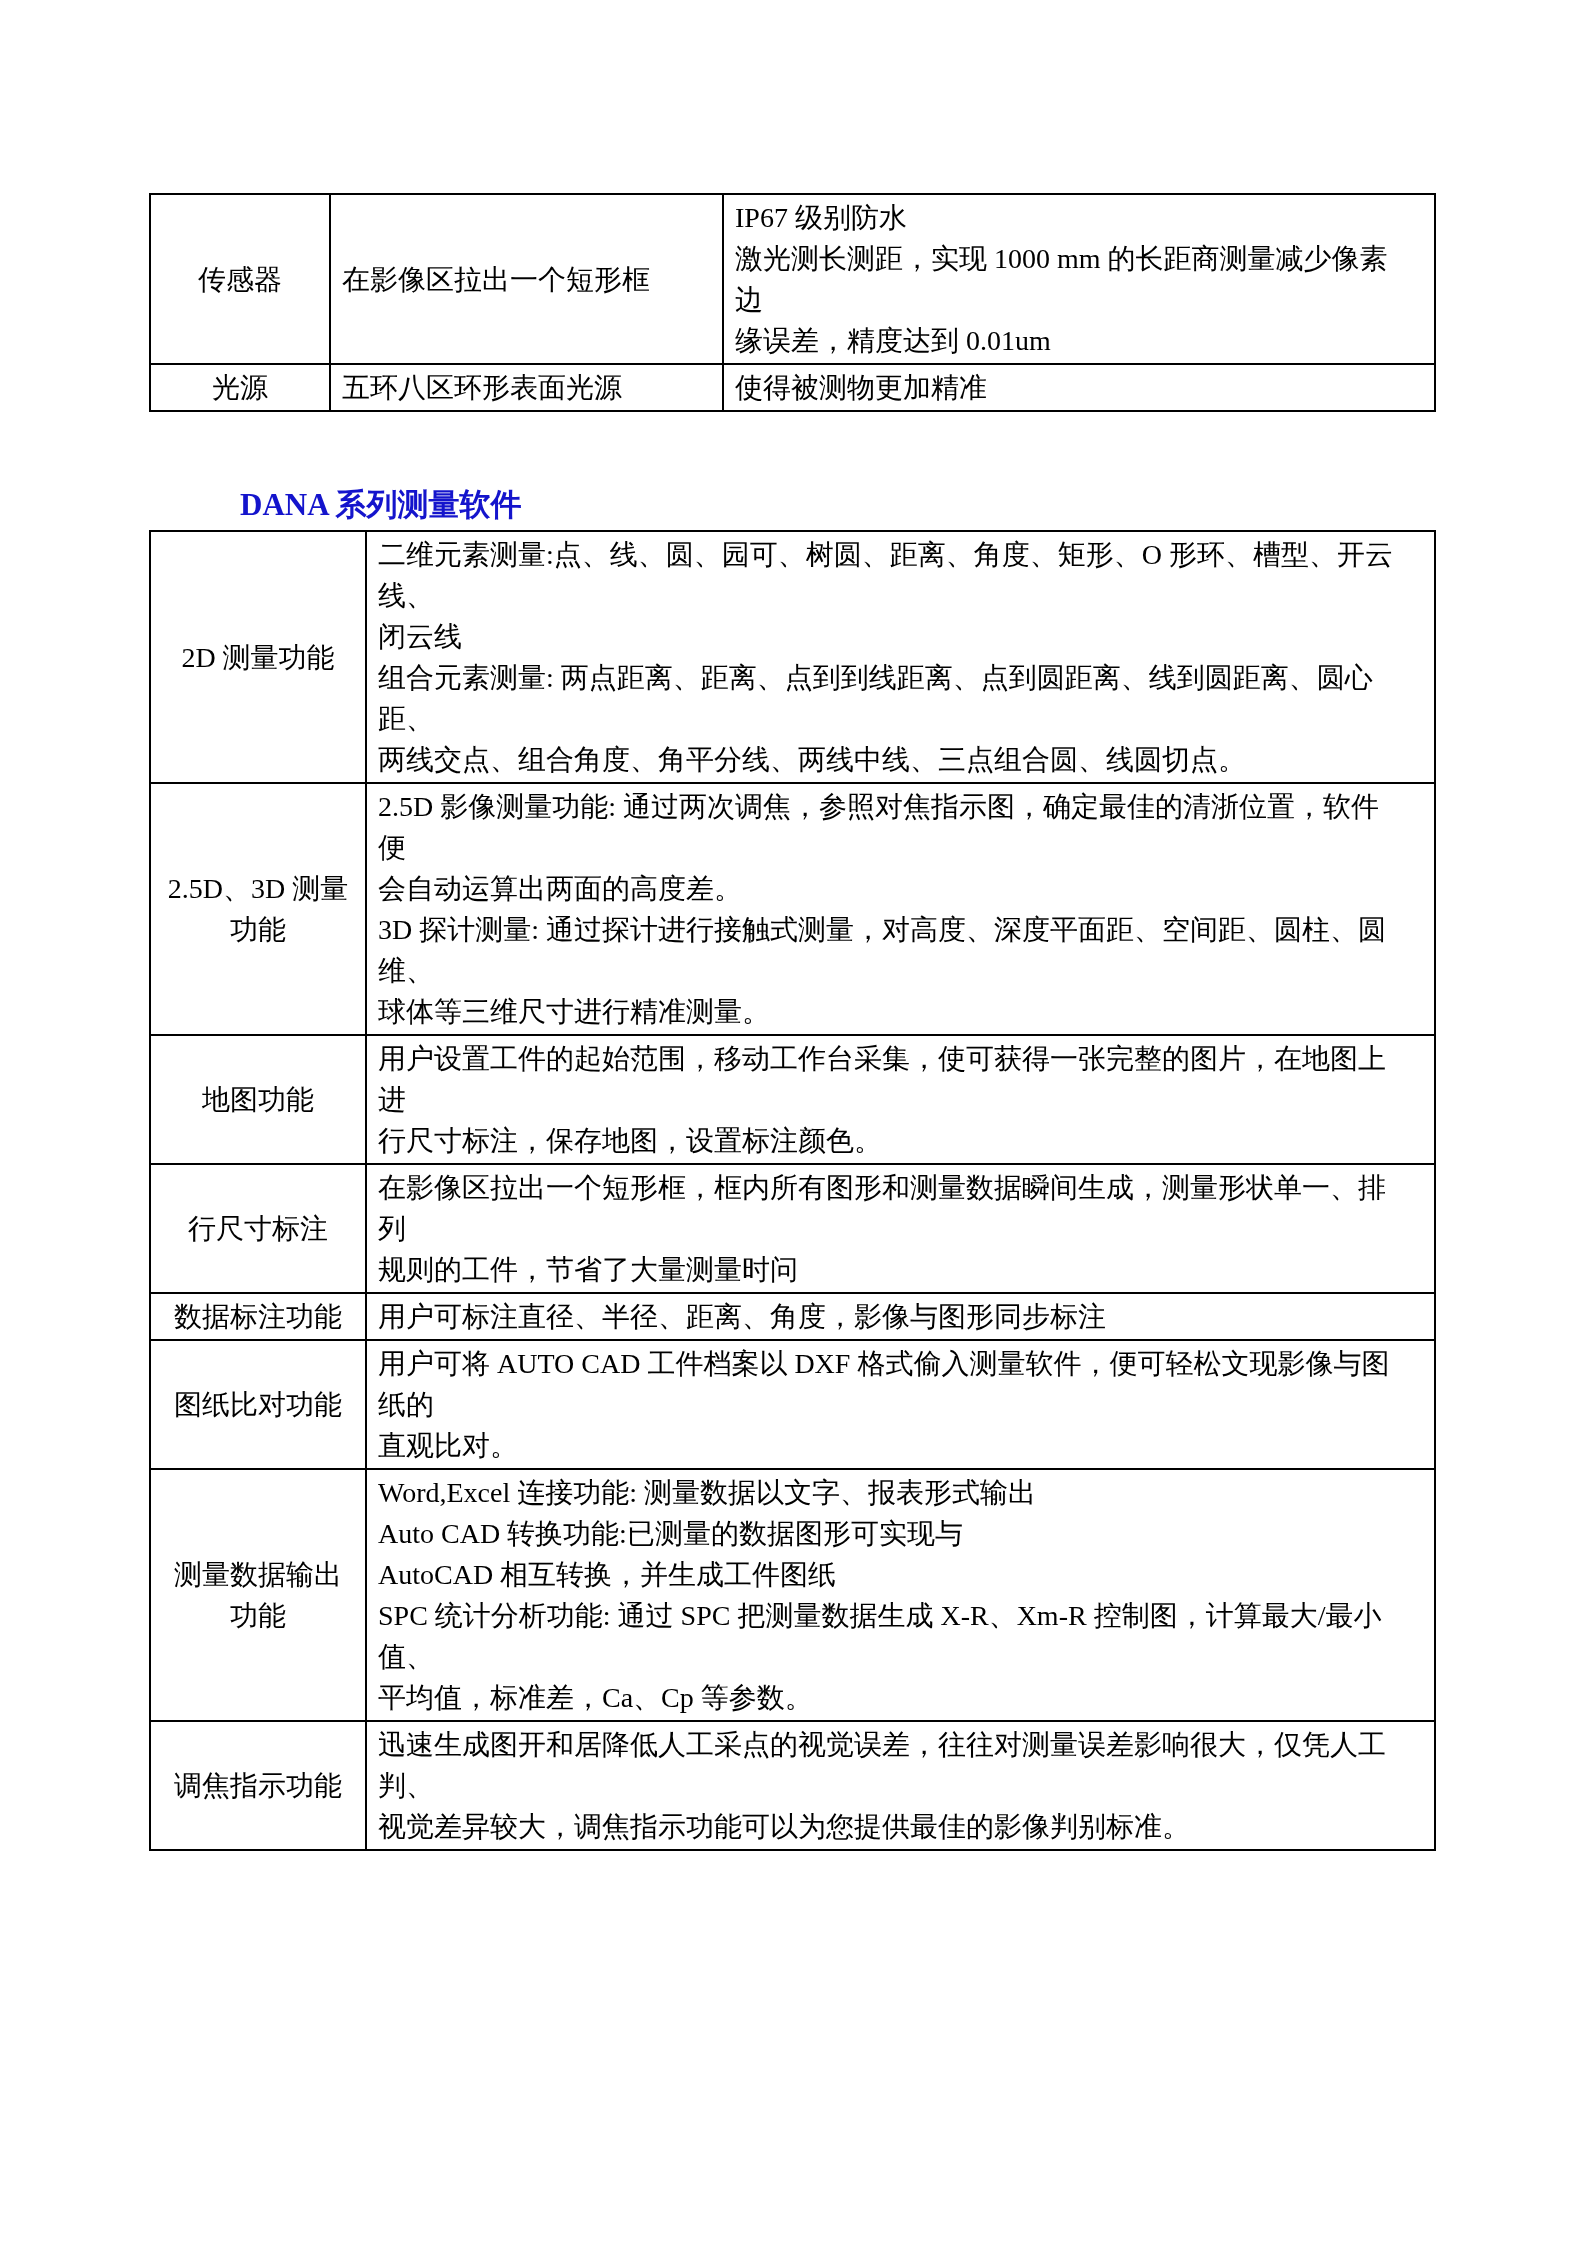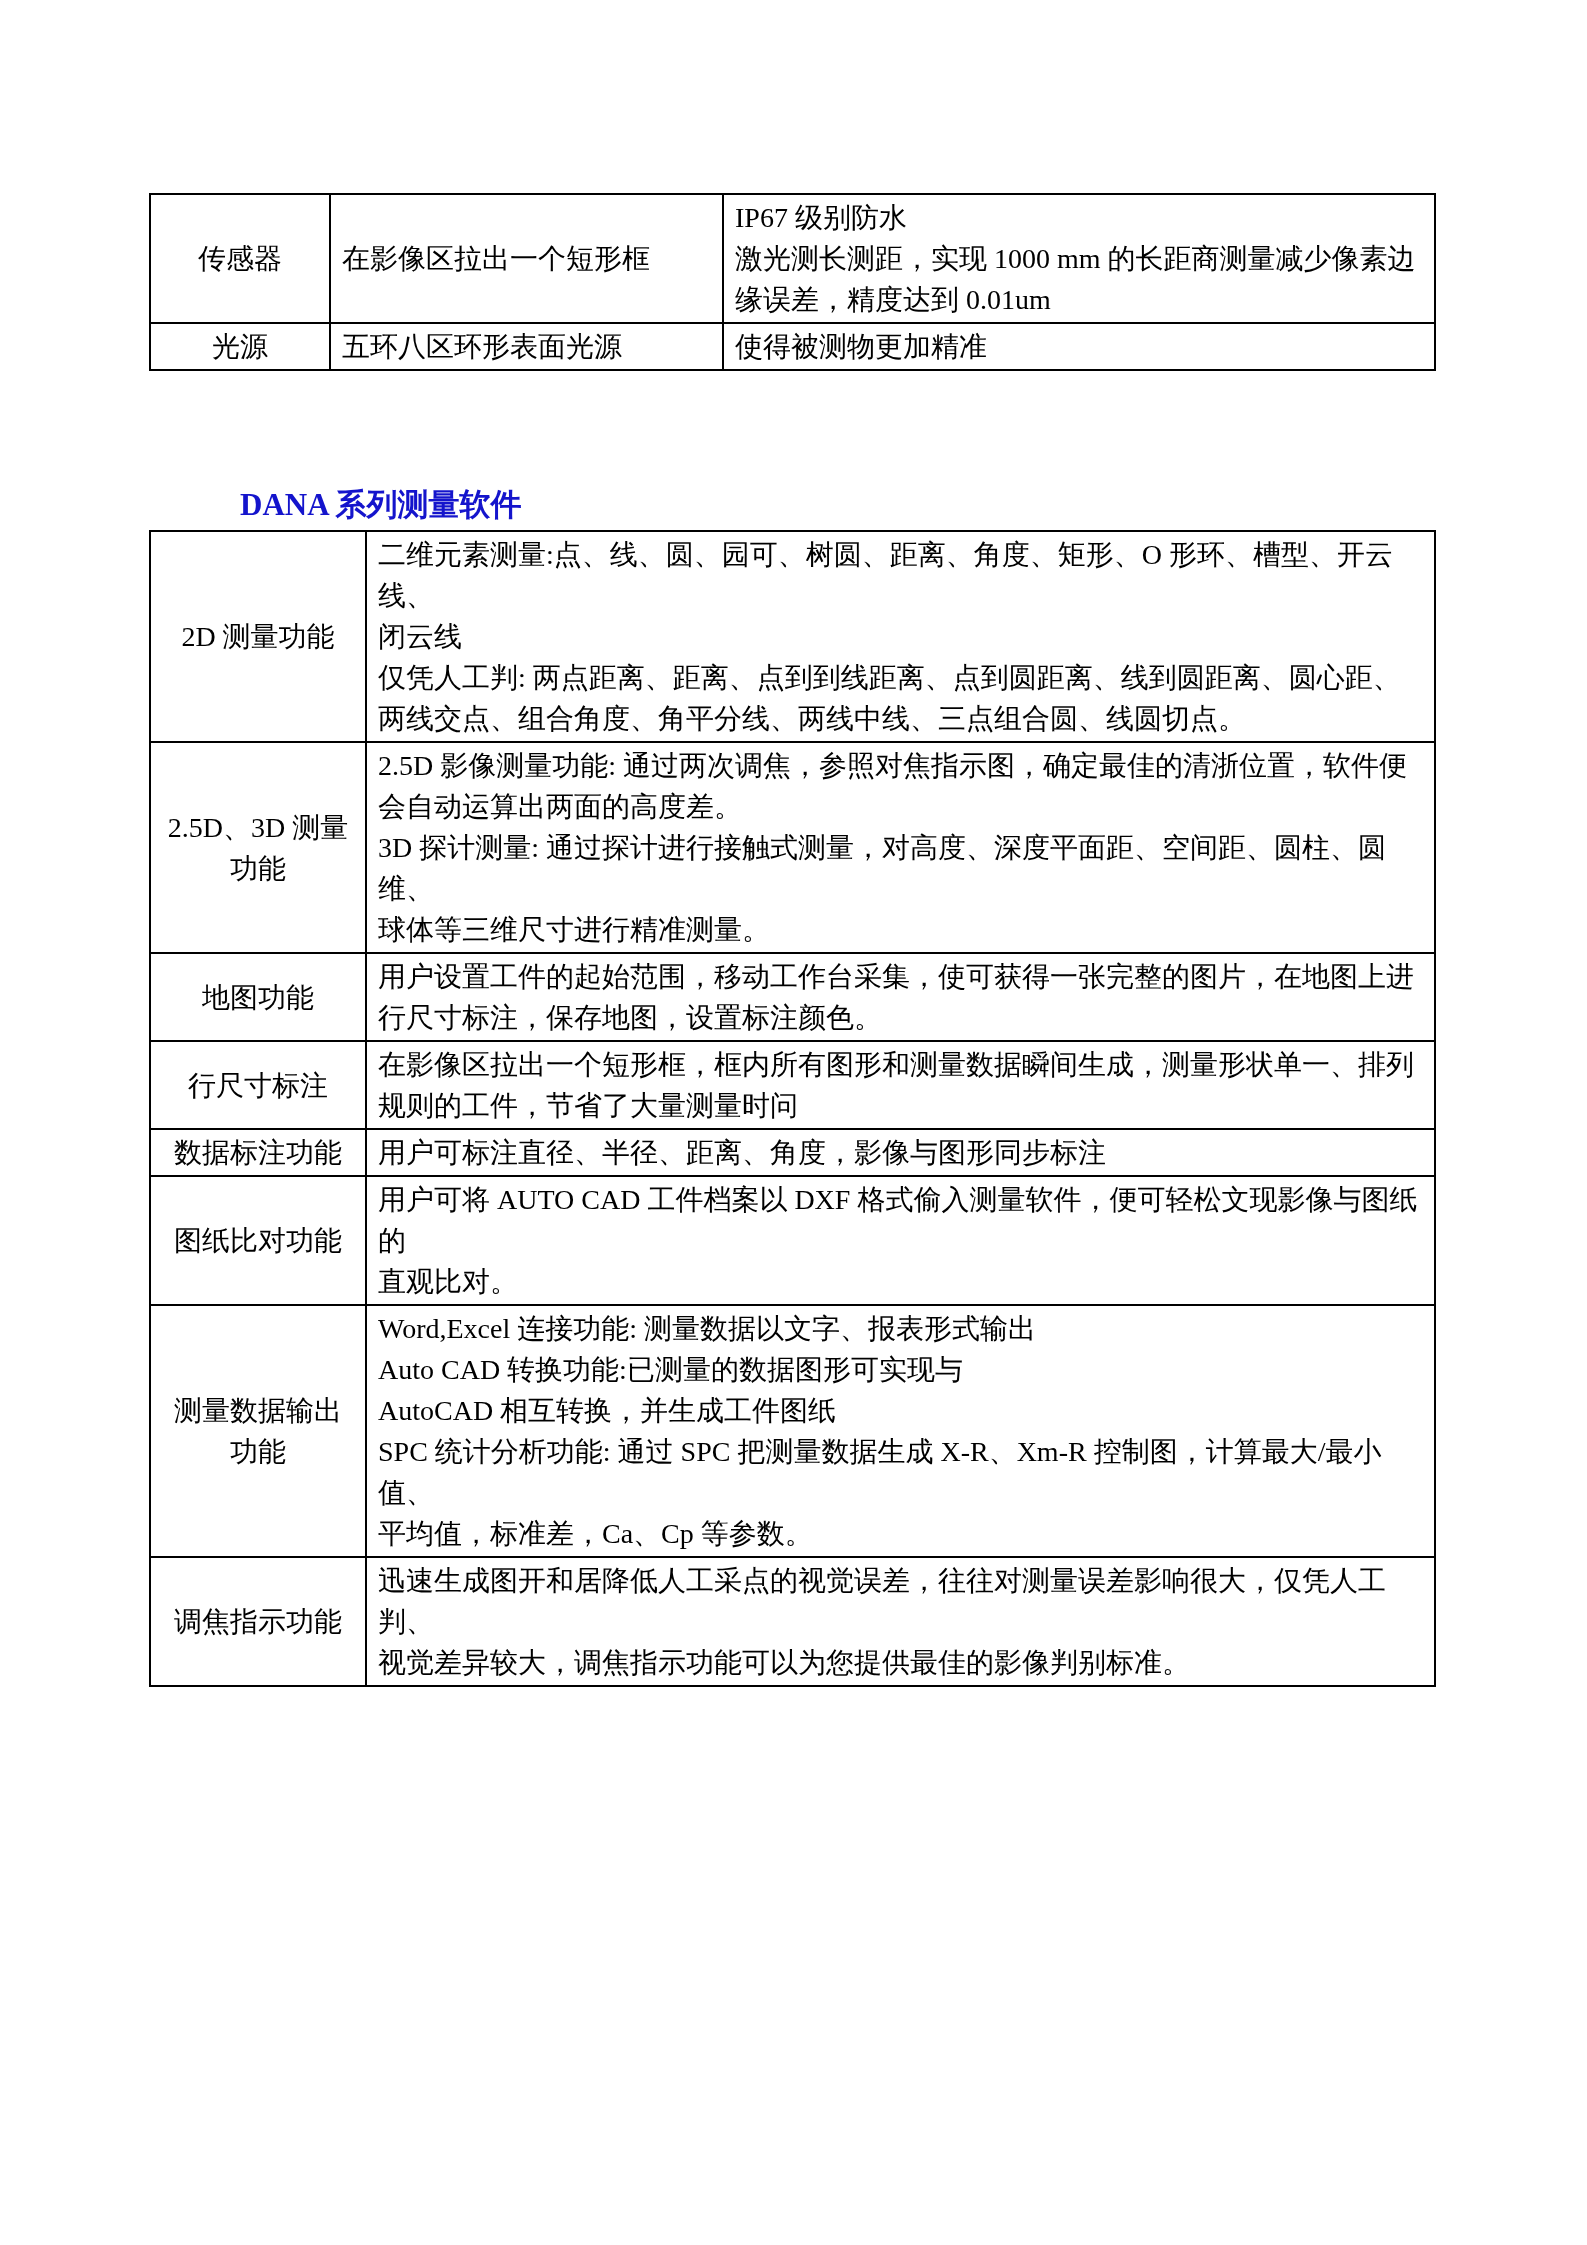--- a/index.html
+++ b/index.html
@@ -23,21 +23,21 @@
     width: 1285px;
     left: 149px;
   }
   #spec-table { top: 193px; }
   #features-table { top: 530px; }
   td {
     border: 2px solid #000000;
     font-size: 28px;
     line-height: 41px;
     vertical-align: middle;
-    padding: 2px 8px 2px 11px;
+    padding: 2px 28px 2px 11px;
     white-space: pre-line;
     word-break: break-word;
   }
   td.label {
     text-align: center;
     padding: 2px 4px;
     margin-top: 15px;
   }
   .heading {
     position: absolute;
@@ -81,21 +81,21 @@
   <table id="features-table">
     <colgroup>
       <col style="width:216px">
       <col style="width:1069px">
     </colgroup>
     <tbody>
         <tr>
       <td class="label">2D 测量功能</td>
       <td>二维元素测量:点、线、圆、园可、树圆、距离、角度、矩形、O 形环、槽型、开云线、
 闭云线
-仅凭人工判: 两点距离、距离、点到到线距离、点到圆距离、线到圆距离、圆心距、
+组合元素测量: 两点距离、距离、点到到线距离、点到圆距离、线到圆距离、圆心距、
 两线交点、组合角度、角平分线、两线中线、三点组合圆、线圆切点。</td>
     </tr>
     <tr>
       <td class="label">2.5D、3D 测量
 功能</td>
       <td>2.5D 影像测量功能: 通过两次调焦，参照对焦指示图，确定最佳的清浙位置，软件便
 会自动运算出两面的高度差。
 3D 探计测量: 通过探计进行接触式测量，对高度、深度平面距、空间距、圆柱、圆维、
 球体等三维尺寸进行精准测量。</td>
     </tr>

